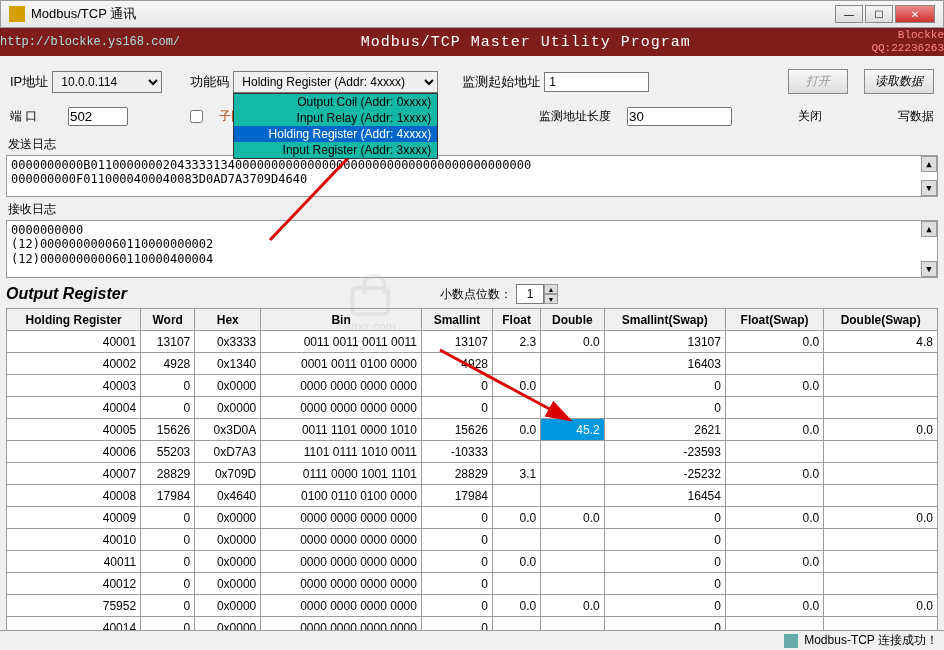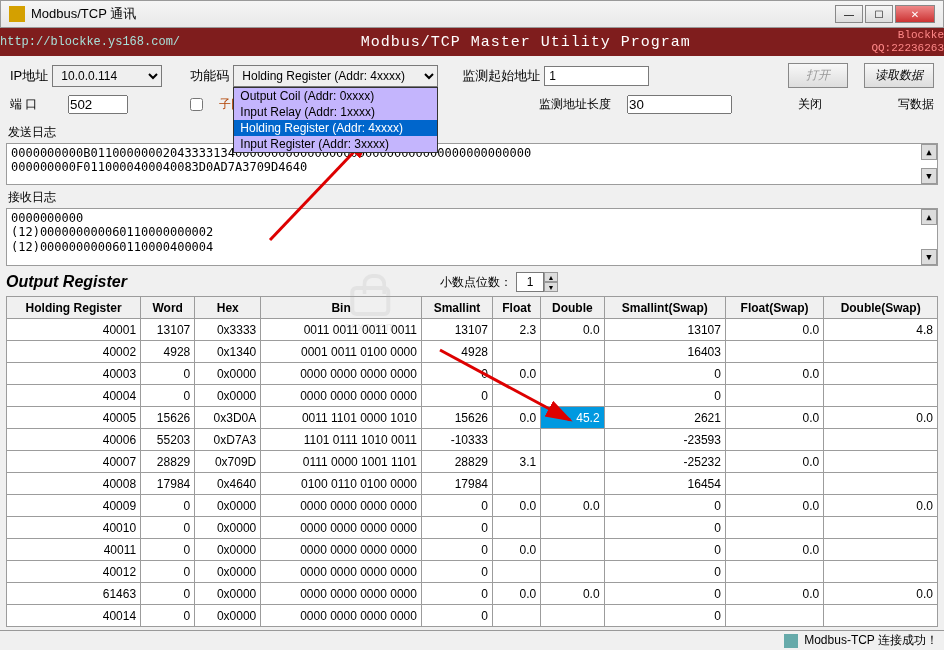--- a/index.html
+++ b/index.html
@@ -9,30 +9,30 @@
 .titlebar .icon { width: 16px; height: 16px; background: #d4a000; margin-right: 6px; }
 .titlebar .title { flex: 1; font-size: 13px; }
 .titlebar .wbtn { width: 28px; height: 18px; margin-left: 2px; border: 1px solid #888; background: linear-gradient(#f5f5f5, #ddd); display: flex; align-items: center; justify-content: center; font-size: 10px; cursor: pointer; }
 .titlebar .wbtn.close { background: linear-gradient(#e88, #c33); color: #fff; width: 40px; }
 
 .header { height: 28px; background: #7f1d1d; color: #fff; display: flex; align-items: center; padding: 0 0; font-family: "Courier New", monospace; }
 .header .url { color: #a8e0d8; font-size: 12px;}
 .header .center { flex: 1; text-align: center; font-size: 15px; letter-spacing: 1px; }
 .header .right { text-align: right; color: #ff8888; font-size: 11px; line-height: 1.2;}
 
-.controls { padding: 7px 10px; background: #f0f0f0; display: flex; align-items: center; gap: 4px; position: relative; }
+.controls { padding: 13px 10px; background: #f0f0f0; display: flex; align-items: center; gap: 4px; position: relative; }
 .controls label { font-size: 13px; }
 .controls input[type=text] { border: 1px solid #7a7a7a; padding: 2px 4px; font-size: 12px; height: 20px; }
 .controls select { border: 1px solid #7a7a7a; padding: 2px 4px; font-size: 12px; height: 22px; }
 .controls .btn { border: 1px solid #888; background: linear-gradient(#f8f8f8, #ddd); padding: 3px 10px; min-width: 60px; cursor: pointer; text-align: center; font-style: italic; }
 .controls .btn.disabled { color: #999; }
 
 .controls-row2 { padding: 0 10px 6px; display: flex; align-items: center; gap: 16px; }
 
-.dropdown-list { position: absolute; background: #c4b5fd; border: 1px solid #333; z-index: 100; }
+.dropdown-list { position: absolute; background: #14b8a6; border: 1px solid #333; z-index: 100; text-align: right; }
 .dropdown-list .opt { padding: 1px 6px; font-size: 12px; cursor: pointer; }
 .dropdown-list .opt.selected { background: #0066cc; color: #fff; }
 
 .log-section { margin: 2px 6px; }
 .log-title { font-size: 12px; padding: 2px; }
 .log-box { background: #fff; border: 1px solid #9c9c9c; height: 42px; padding: 2px 4px; font-family: monospace; font-size: 12px; line-height: 1.2; overflow: hidden; position: relative; }
 .log-box.tall { height: 58px; }
 .scroll-up, .scroll-down { position: absolute; right: 0; width: 16px; height: 16px; background: #ddd; border: 1px solid #999; display:flex; align-items:center; justify-content:center; font-size:9px; cursor:pointer;}
 .scroll-up { top: 0; } .scroll-down { bottom: 0; }
 
@@ -312,21 +312,21 @@
           <td>0x0000</td>
           <td>0000 0000 0000 0000</td>
           <td>0</td>
           <td></td>
           <td></td>
           <td>0</td>
           <td></td>
           <td></td>
         </tr>
         <tr>
-          <td class="addr">61463</td>
+          <td class="addr">75952</td>
           <td>0</td>
           <td>0x0000</td>
           <td>0000 0000 0000 0000</td>
           <td>0</td>
           <td>0.0</td>
           <td>0.0</td>
           <td>0</td>
           <td>0.0</td>
           <td>0.0</td>
         </tr>

